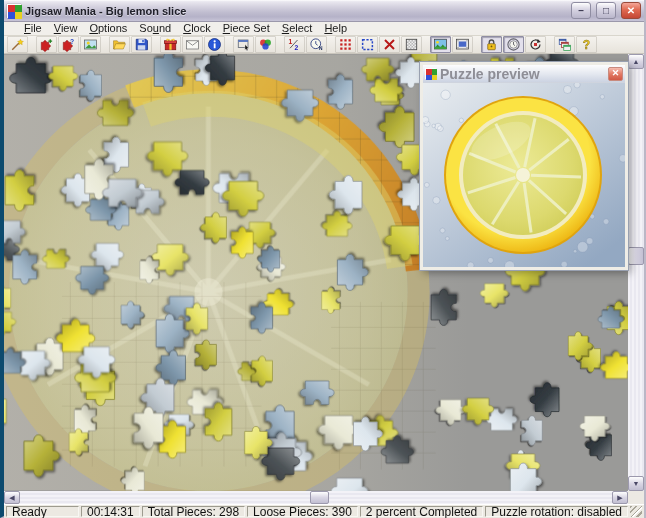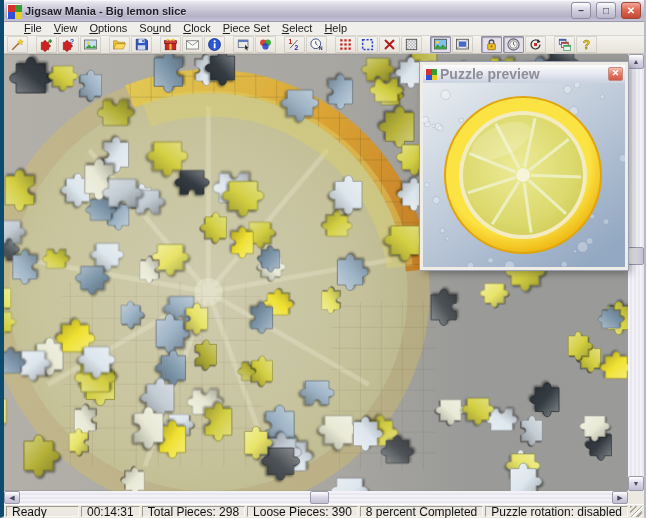--- a/index.html
+++ b/index.html
@@ -986,18 +986,18 @@
       <div class="sbtn">▶</div>
     </div>
     <div class="scroll-corner"></div>
   </div>
 
   <div class="statusbar" id="statusbar">
       <div class="spanel ready">Ready</div>
       <div class="spanel">00:14:31</div>
       <div class="spanel">Total Pieces: 298</div>
       <div class="spanel">Loose Pieces: 390</div>
-      <div class="spanel">8 percent Completed</div>
+      <div class="spanel">2 percent Completed</div>
       <div class="spanel">Puzzle rotation: disabled</div>
       <div class="spanel resize-grip"></div>
     </div>
 
 </div>
 
 </body></html>

